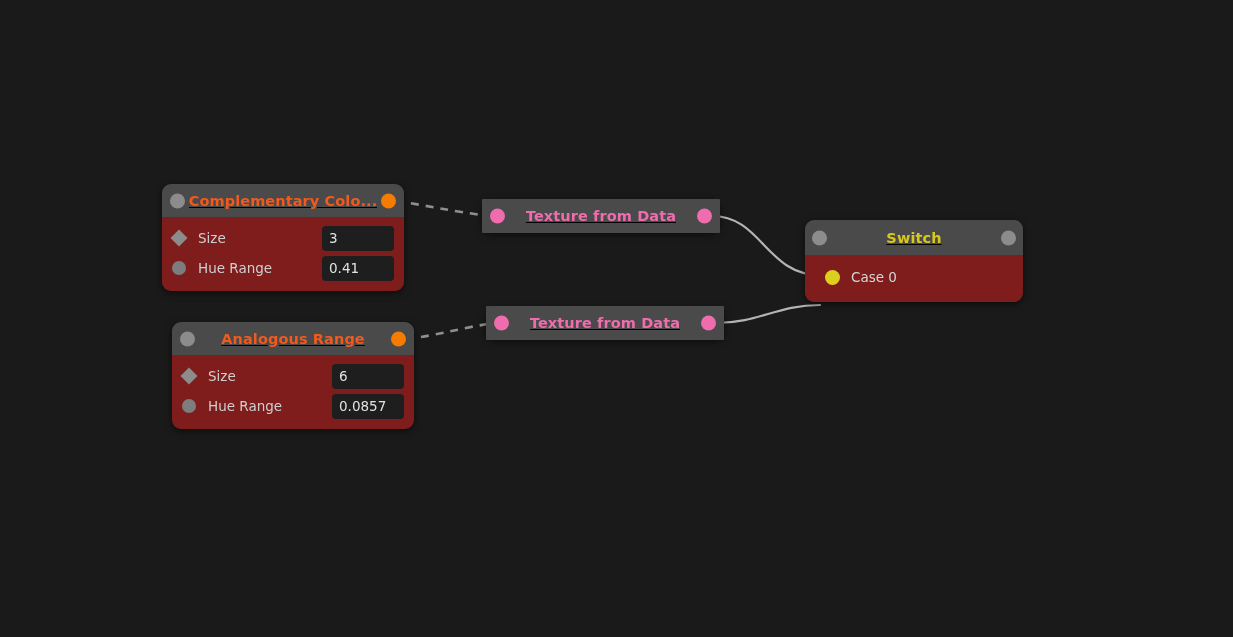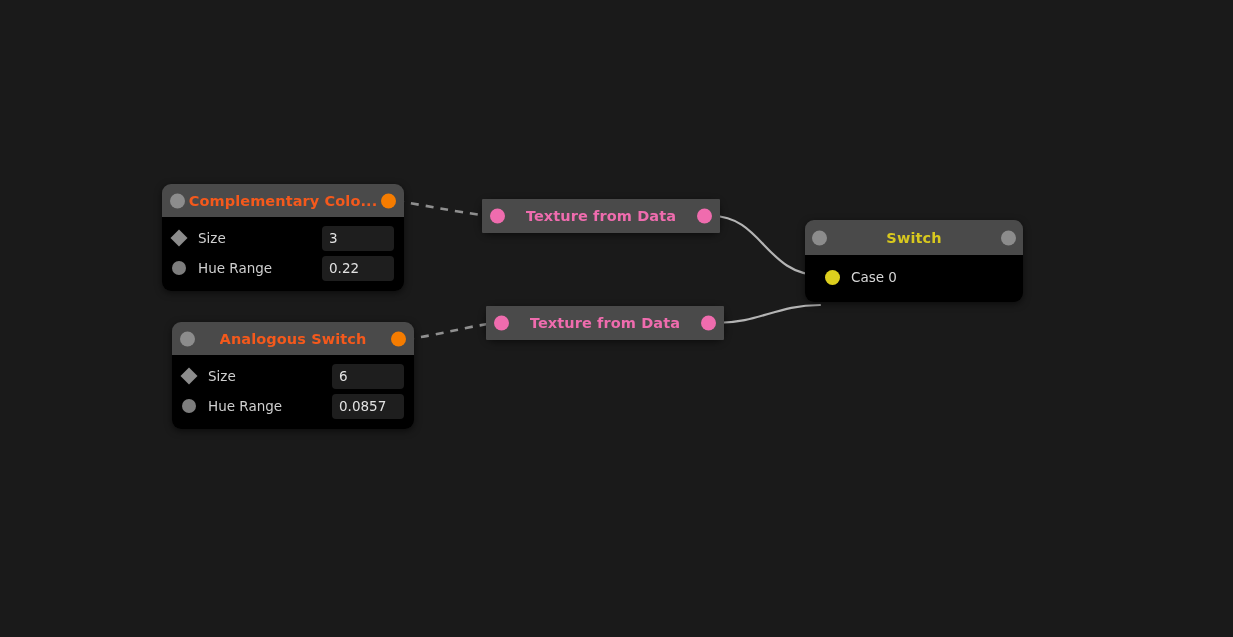--- a/index.html
+++ b/index.html
@@ -40,33 +40,34 @@
     z-index: 2;
   }
   .node-header {
     position: relative;
     height: 33px;
     background: #4a4a4a;
     border-radius: 9px 9px 0 0;
     display: flex;
     align-items: center;
     justify-content: center;
+    text-decoration: underline;
   }
   .node.collapsed .node-header {
     border-radius: 1px;
   }
   .node-title {
     font-size: 14.5px;
     font-weight: bold;
     letter-spacing: 0.1px;
     white-space: nowrap;
     overflow: hidden;
   }
   .node-body {
-    background: #000000;
+    background: #7f1d1d;
     border-radius: 0 0 9px 9px;
     padding: 6px 0 8px 0;
   }
 
   
   .socket {
     position: absolute;
     width: 15px;
     height: 15px;
     border-radius: 50%;
@@ -168,30 +169,30 @@
 
       <div class="param-row">
         <span class="param-sock-diamond"></span>
         <span class="param-label">Size</span>
         <span class="param-field" style="width:72px;">3</span>
       </div>
 
       <div class="param-row">
         <span class="param-sock-dot"></span>
         <span class="param-label">Hue Range</span>
-        <span class="param-field" style="width:72px;">0.22</span>
+        <span class="param-field" style="width:72px;">0.41</span>
       </div>
 
     </div>
   </div>
 
   <div class="node" id="node-analogous" style="left:172px; top:322px; width:242px;">
     <div class="node-header">
       <span class="socket gray sock-left"></span>
-      <span class="node-title" style="color:#f4591c;">Analogous Switch</span>
+      <span class="node-title" style="color:#f4591c;">Analogous Range</span>
       <span class="socket orange sock-right"></span>
     </div>
     <div class="node-body">
 
       <div class="param-row">
         <span class="param-sock-diamond"></span>
         <span class="param-label">Size</span>
         <span class="param-field" style="width:72px;">6</span>
       </div>
 

